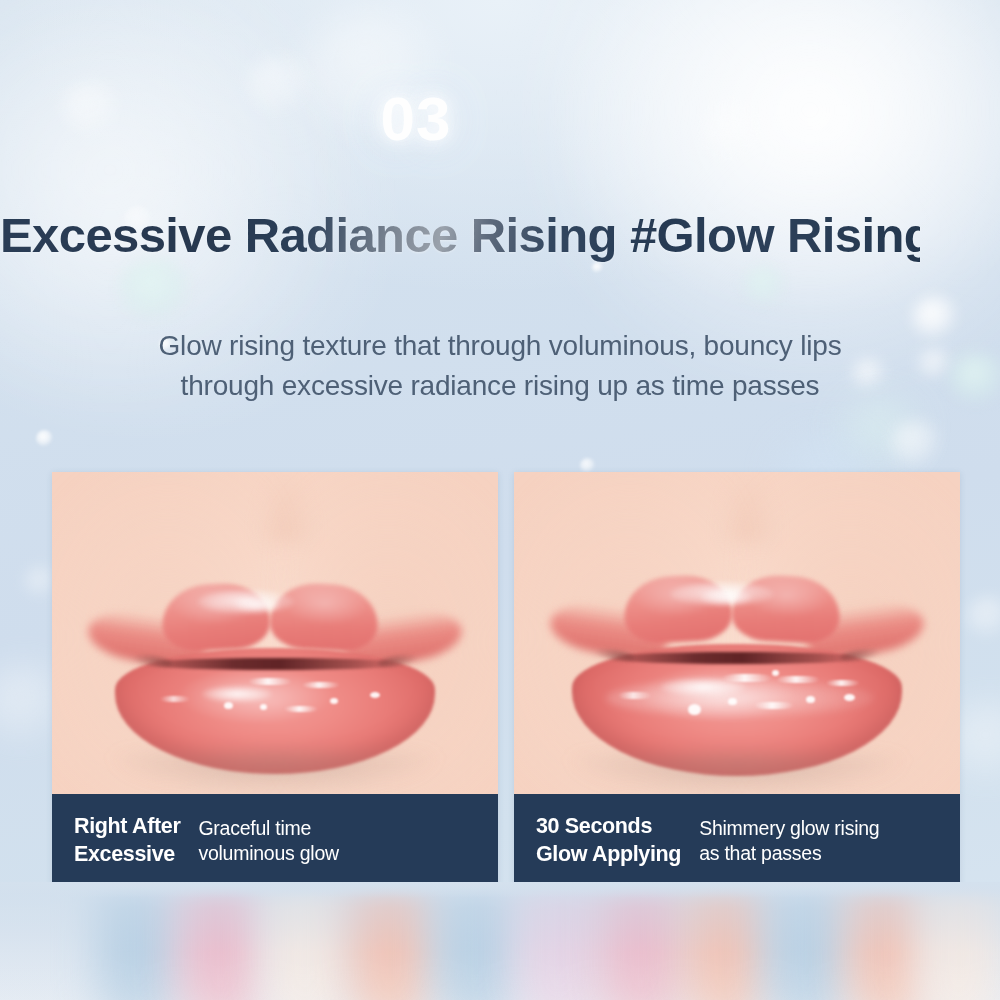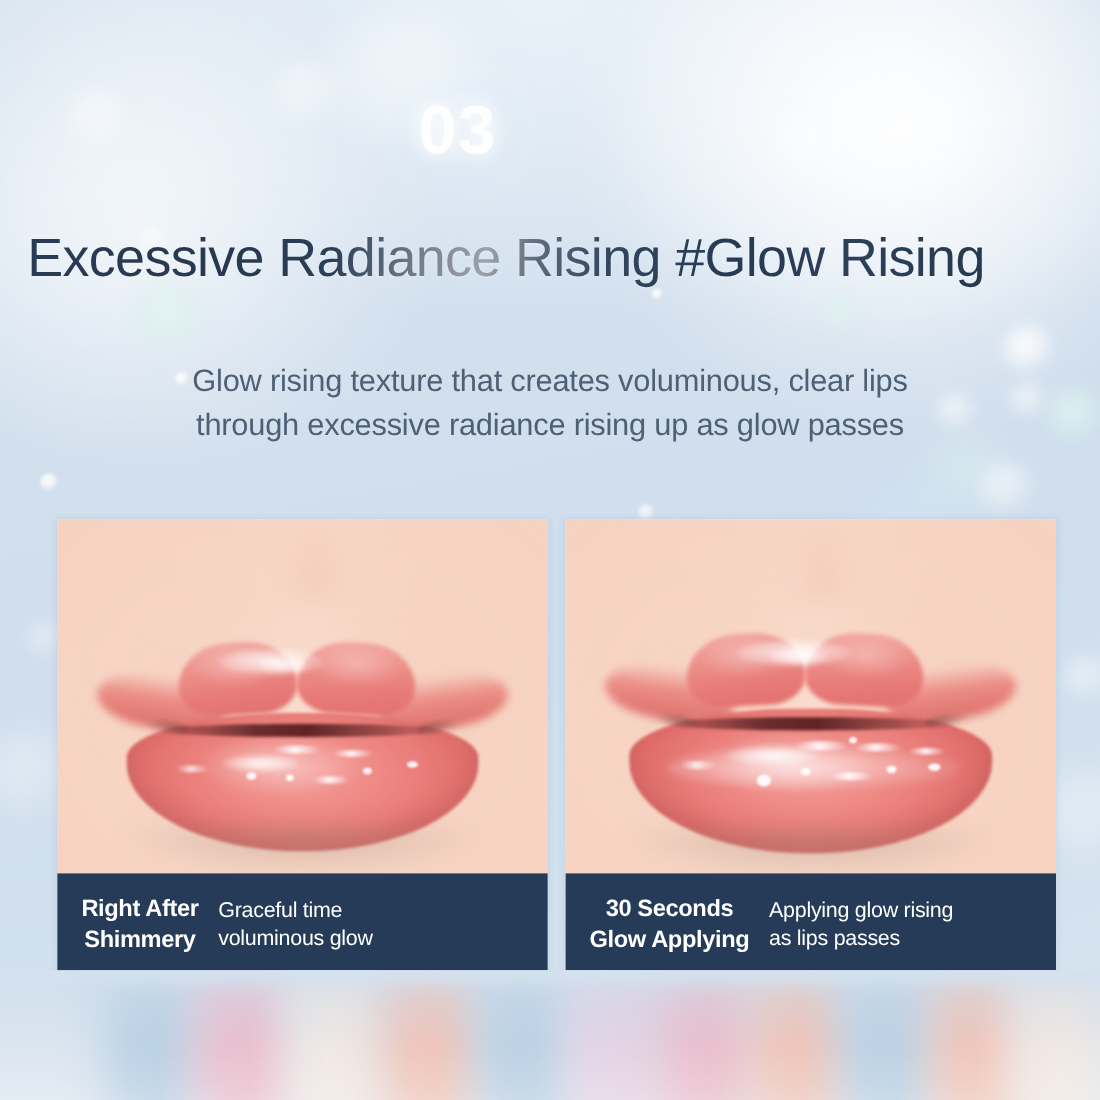--- a/index.html
+++ b/index.html
@@ -84,21 +84,21 @@
   }
 
   
   .headline {
     position: absolute;
     top: 176px;
     left: 0;
     width: 920px;
     text-align: center;
     font-size: 49px;
-    font-weight: 400;
+    font-weight: 700;
     letter-spacing: -0.6px;
     line-height: 1.08;
     white-space: nowrap;
     background: linear-gradient(100deg,
         #2a3d56 0%,
         #27384f 22%,
         #2b3f58 33%,
         #7d8794 43%,
         #9aa2ac 48%,
         #5d6a7c 53%,
@@ -337,21 +337,21 @@
     white-space: nowrap;
   }
   .cap-desc {
     color: #ffffff;
     font-weight: 400;
     font-size: 19.5px;
     line-height: 1.30;
     letter-spacing: -0.25px;
     white-space: nowrap;
   }
-  .cap-left  { margin-right: 18px; text-align: center; }
+  .cap-left  { margin-right: 18px; }
 
   
   .bottom-strip {
     position: absolute;
     left: 0;
     bottom: 0;
     width: 1000px;
     height: 118px;
     overflow: hidden;
     pointer-events: none;
@@ -429,22 +429,22 @@
     <div class="bk soft" style="left:966px; top:596px; width:46px; height:42px; opacity:.5;"></div>
     <div class="bk vsoft" style="left:944px; top:700px; width:96px; height:84px; opacity:.45;"></div>
     <div class="bk soft" style="left:702px; top:104px; width:60px; height:54px; opacity:.4;"></div>
   </div>
 
   <div class="step-number">03</div>
 
   <h1 class="headline">Excessive Radiance Rising #Glow Rising</h1>
 
   <p class="subtitle">
-    <span class="line">Glow rising texture that creates voluminous, clear lips</span>
-    <span class="line">through excessive radiance rising up as glow passes</span>
+    <span class="line">Glow rising texture that through voluminous, bouncy lips</span>
+    <span class="line">through excessive radiance rising up as time passes</span>
   </p>
 
   <div class="panels">
 
     <div class="panel">
       <div class="photo">
         <div class="skin-shade-l"></div>
         <div class="skin-shade-r"></div>
         <div class="philtrum"></div>
 
@@ -471,21 +471,21 @@
         <div class="gloss streak" style="left:232px; top:234px; width:34px; height:6px;"></div>
         <div class="gloss" style="left:278px; top:226px; width:8px; height:6px;"></div>
         <div class="gloss" style="left:318px; top:220px; width:10px; height:6px;"></div>
         <div class="gloss streak" style="left:108px; top:224px; width:30px; height:6px; opacity:.8;"></div>
         <div class="gloss big" style="left:182px; top:126px; width:46px; height:14px; opacity:.9;"></div>
       </div>
 
       <div class="caption">
         <div class="cap-strong cap-left">
           <span>Right After</span><br>
-          <span>Shimmery</span>
+          <span>Excessive</span>
         </div>
         <div class="cap-desc">
           <span>Graceful time</span><br>
           <span>voluminous glow</span>
         </div>
       </div>
     </div>
 
     <div class="panel">
       <div class="photo">
@@ -523,22 +523,22 @@
         <div class="gloss big" style="left:186px; top:118px; width:52px; height:15px; opacity:.92;"></div>
         <div class="gloss" style="left:258px; top:198px; width:7px; height:6px;"></div>
       </div>
 
       <div class="caption">
         <div class="cap-strong cap-left">
           <span>30 Seconds</span><br>
           <span>Glow Applying</span>
         </div>
         <div class="cap-desc">
-          <span>Applying glow rising</span><br>
-          <span>as lips passes</span>
+          <span>Shimmery glow rising</span><br>
+          <span>as that passes</span>
         </div>
       </div>
     </div>
   </div>
 
   <div class="bottom-strip">
     <div class="bs-base"></div>
     <div class="bs-blob blue" style="left:96px;"></div>
     <div class="bs-blob pink" style="left:178px;"></div>
     <div class="bs-blob cream" style="left:262px;"></div>

